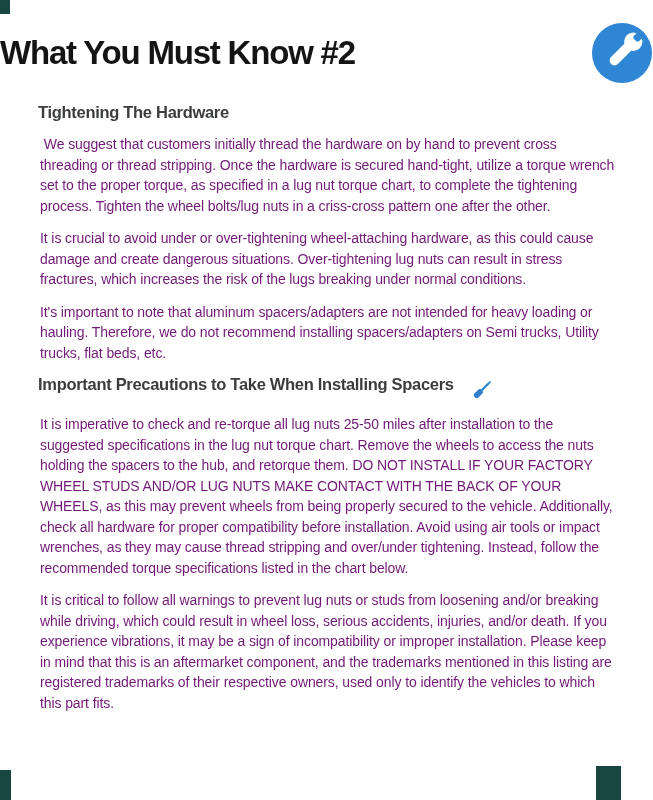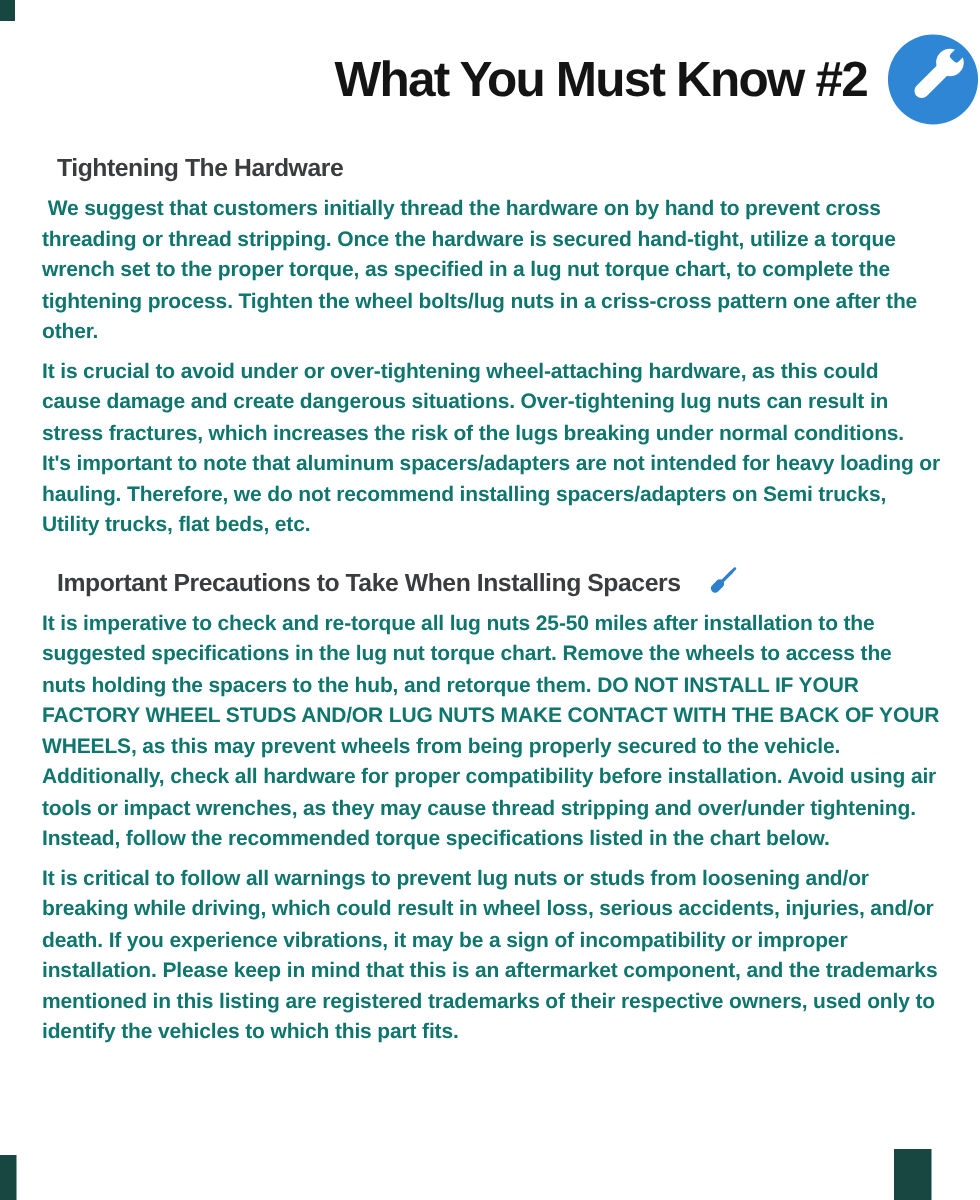--- a/index.html
+++ b/index.html
@@ -8,57 +8,56 @@
     background:#ffffff;
     font-family:"Liberation Sans", sans-serif;
     position:relative;
     overflow:hidden;
   }
   .header {
     padding-top:18px;
     height:70px;
     display:flex;
     align-items:center;
-    justify-content:flex-end;
+    justify-content:space-between;
     gap:13px;
   }
   .page-title {
     font-size:33px;
     font-weight:bold;
     letter-spacing:-1.2px;
     color:#141414;
     white-space:nowrap;
   }
   .title-icon { width:62px; height:62px; flex:0 0 auto; }
   .content {
     padding:0 26px 0 28px;
   }
   .section-heading {
     display:flex;
-    align-items:flex-end;
+    align-items:flex-start;
     margin:12px 0 6px 10px;
   }
   .section:first-child .section-heading { margin-top:15px; }
   .section-heading h2 {
     margin:0;
     font-size:16.5px;
     font-weight:bold;
     letter-spacing:-0.3px;
     color:#3b3c3e;
     white-space:nowrap;
   }
   .heading-icon { width:27px; height:27px; margin-left:15px; transform:translateY(1px); }
   .para {
-    margin:0;
+    margin:12px;
     font-size:14px;
     line-height:20.5px;
     letter-spacing:-0.1px;
-    color:#0f766e;
+    color:#701a75;
     white-space:pre-wrap;
-    font-weight:bold;
   }
   .para + .para { margin-top:6px; }
   .corner {
     position:absolute;
     background:#174740;
   }
   .corner-tl { left:0; top:0; width:10px; height:14px; }
   .corner-bl { left:0; bottom:0; width:11px; height:30px; }
   .corner-br { right:32px; bottom:0; width:25px; height:34px; }
 </style>

